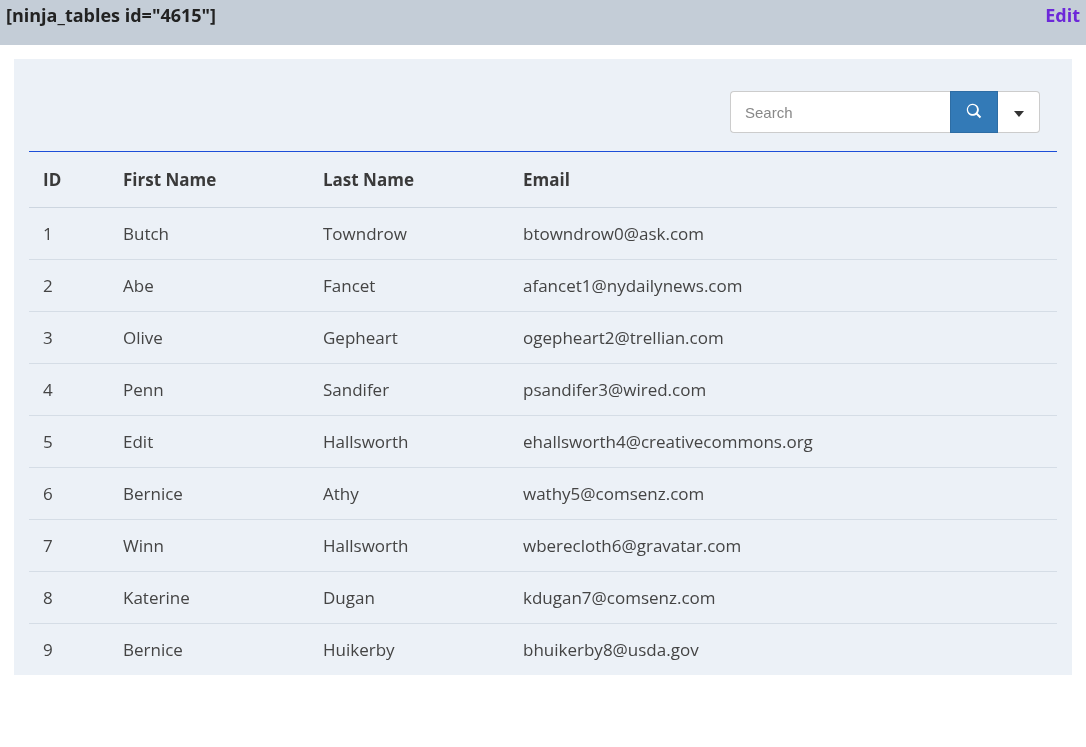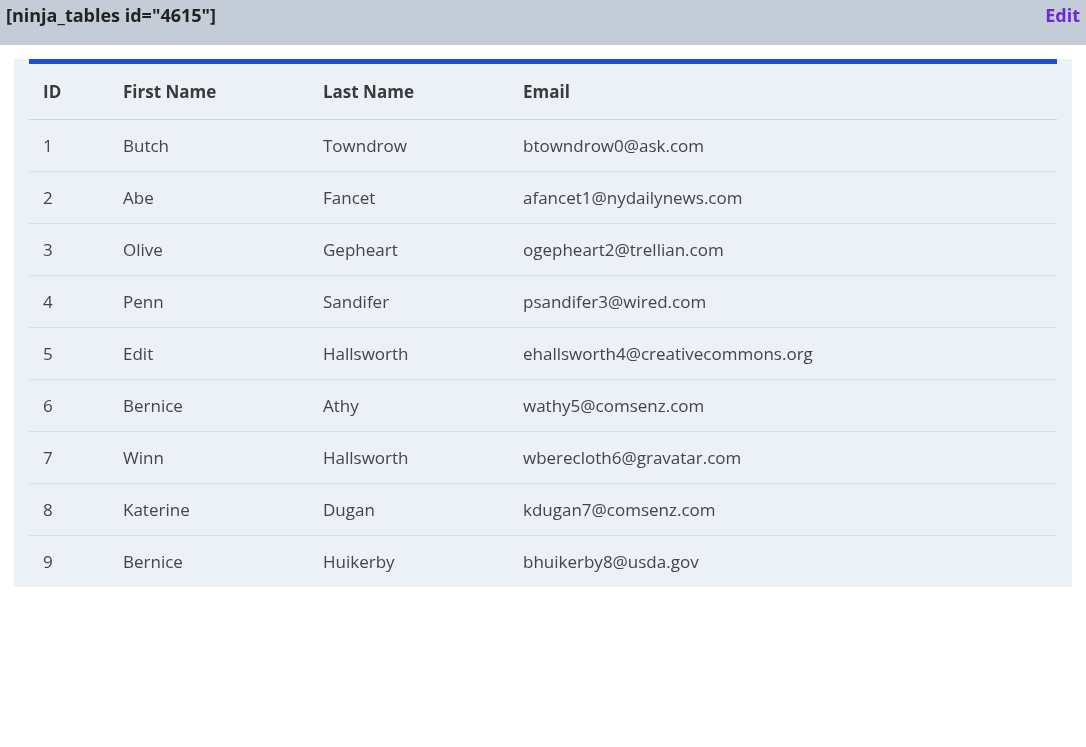--- a/index.html
+++ b/index.html
@@ -81,21 +81,21 @@
       margin: 0 15px;
       border-collapse: collapse;
     }
     thead th {
       text-align: left;
       font-weight: 700;
       font-size: 17px;
       color: #3a3a3a;
       padding: 16px 14px;
       border-bottom: 1px solid #cdd6e0;
-      border-top: 5px solid #1d4ed8;
+      border-top: 1px solid #1d4ed8;
     }
     tbody td {
       padding: 14px 14px;
       border-bottom: 1px solid #d5dde6;
       color: #444;
       font-size: 17px;
     }
     tbody tr:last-child td { border-bottom: none; }
     .col-id { width: 80px; }
     .col-first { width: 200px; }
@@ -103,20 +103,39 @@
   </style>
 </head>
 <body>
 
 <div class="header-bar">
   <span class="shortcode-label">[ninja_tables id="4615"]</span>
   <span class="edit-link">Edit</span>
 </div>
 
 <div class="table-container">
+  <div class="search-row">
+    <div class="search-group">
+      <input type="text" class="search-input" placeholder="Search" style="">
+      <button class="search-btn">
+        <span>
+          <svg width="16" height="16" viewBox="0 0 16 16" fill="white">
+              <path d="M11.7 10.3a6 6 0 1 0-1.4 1.4l3.5 3.5 1.4-1.4-3.5-3.5zM6.5 11a4.5 4.5 0 1 1 0-9 4.5 4.5 0 0 1 0 9z"></path>
+            </svg>
+        </span>
+      </button>
+      <button class="caret-btn">
+        <span>
+          <svg width="10" height="6" viewBox="0 0 10 6">
+              <path d="M0 0h10L5 6z"></path>
+            </svg>
+        </span>
+      </button>
+    </div>
+  </div>
 
   <table>
     <thead>
       <tr>
         <th class="col-id">ID</th>
         <th class="col-first">First Name</th>
         <th class="col-last">Last Name</th>
         <th>Email</th>
       </tr>
     </thead>

